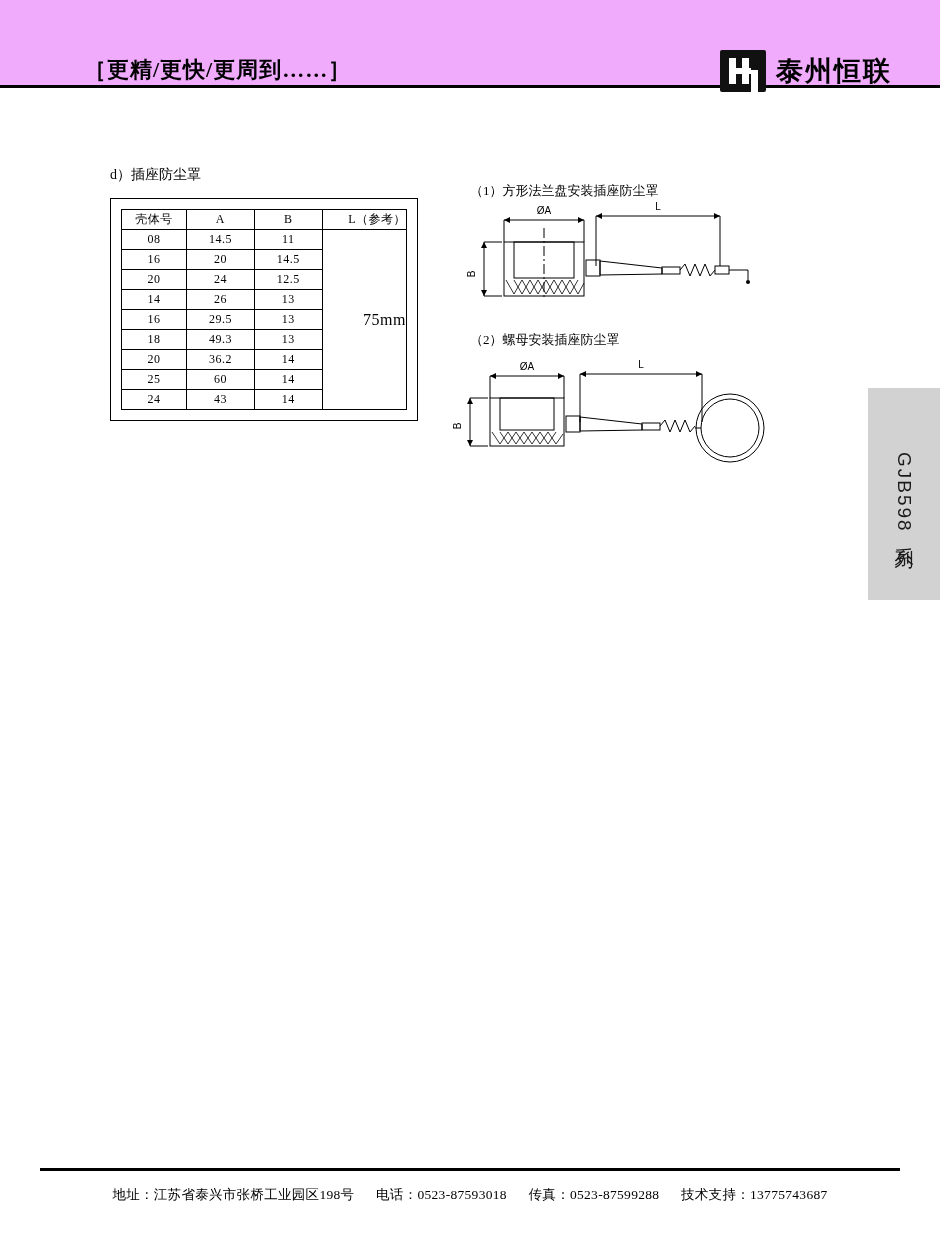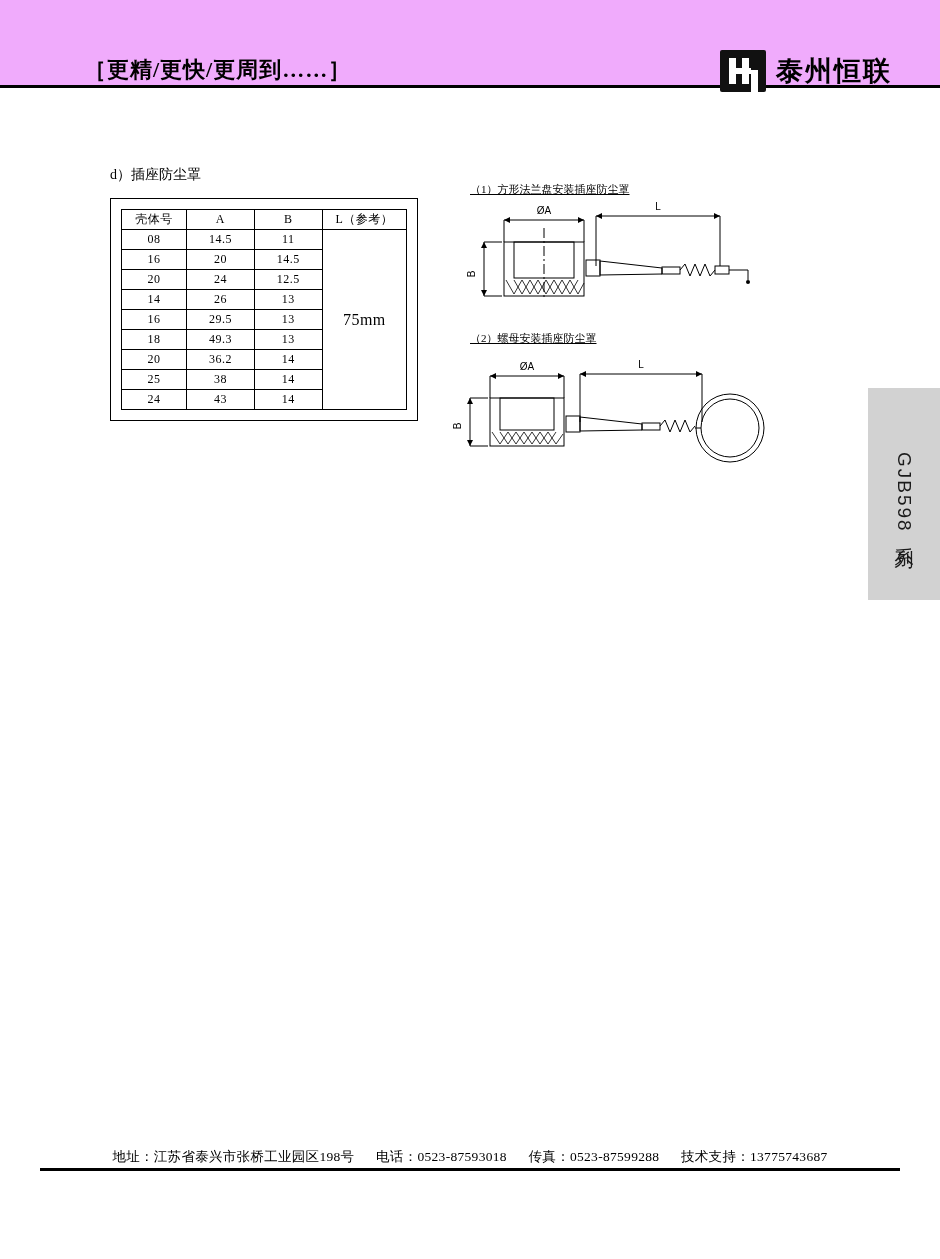--- a/index.html
+++ b/index.html
@@ -130,32 +130,31 @@
     text-align: center;
     height: 19px;
     line-height: 19px;
     padding: 0;
     font-weight: normal;
     letter-spacing: 0.5px;
   }
   table.spec th:nth-child(1), table.spec td:nth-child(1) { width: 70px; }
   table.spec th:nth-child(2), table.spec td:nth-child(2) { width: 72px; }
   table.spec th:nth-child(3), table.spec td:nth-child(3) { width: 72px; }
-  table.spec th:nth-child(4), table.spec td:nth-child(4) { width: 88px; }
+  table.spec th:nth-child(4), table.spec td:nth-child(4) { width: 88px; text-align: right; }
   td.l-merged {
     vertical-align: middle;
     font-size: 16px;
   }
 
   
   .fig-caption {
     position: absolute;
-    font-size: 11px;
-    font-family: "Liberation Serif", "DejaVu Serif", serif;
-    text-decoration: underline;
+    font-size: 13px;
+    font-family: "Liberation Serif", "DejaVu Serif", serif;
   }
   .fig1-cap { left: 470px; top: 182px; }
   .fig2-cap { left: 470px; top: 331px; }
 
   .fig-svg {
     position: absolute;
   }
   #fig1 { left: 466px; top: 198px; }
   #fig2 { left: 430px; top: 350px; }
 
@@ -164,21 +163,21 @@
     position: absolute;
     left: 40px;
     top: 1168px;
     width: 860px;
     height: 0;
     border-top: 3px solid #000;
   }
   .footer-text {
     position: absolute;
     left: 0;
-    top: 1148px;
+    top: 1186px;
     width: 940px;
     text-align: center;
     font-size: 13.5px;
     font-family: "Liberation Serif", "DejaVu Serif", serif;
     letter-spacing: 0.3px;
   }
   .footer-text span { margin: 0 9px; }
 </style>
 </head>
 <body>
@@ -241,21 +240,21 @@
         <td>49.3</td>
         <td>13</td>
       </tr>
       <tr>
         <td>20</td>
         <td>36.2</td>
         <td>14</td>
       </tr>
       <tr>
         <td>25</td>
-        <td>38</td>
+        <td>60</td>
         <td>14</td>
       </tr>
       <tr>
         <td>24</td>
         <td>43</td>
         <td>14</td>
       </tr>
     </tbody>
   </table>
 </div>

